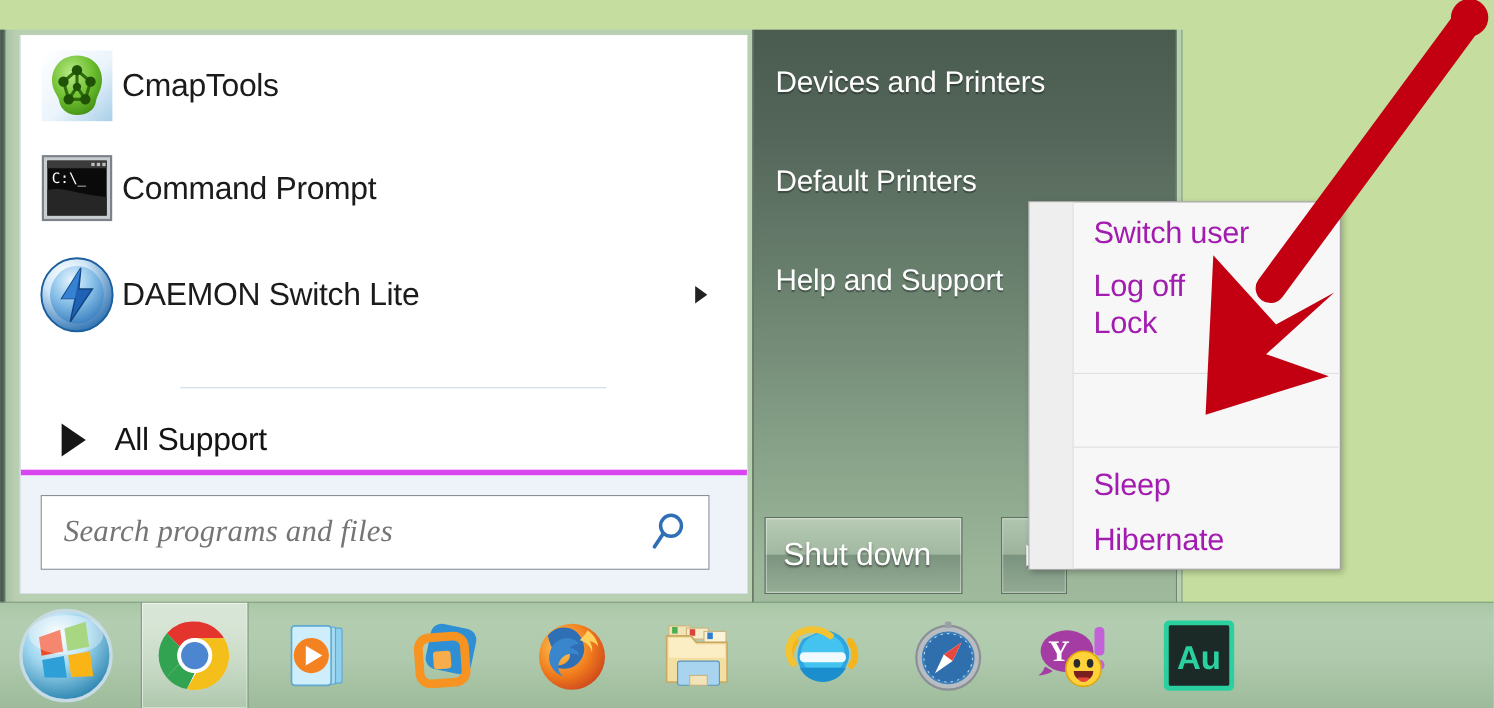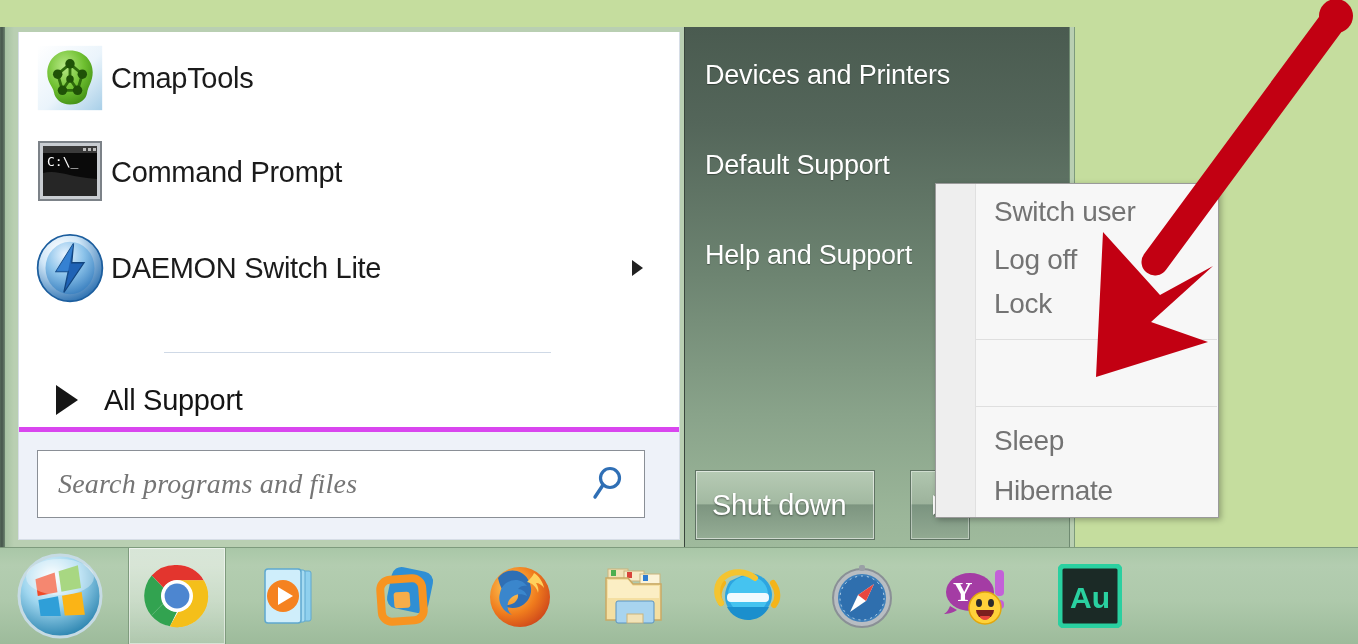--- a/index.html
+++ b/index.html
@@ -134,21 +134,21 @@
     border:1px solid #9a9a9a;
     box-sizing:border-box;
     box-shadow:2px 2px 6px rgba(0,0,0,.28);
   }
   #power-menu-gutter{
     position:absolute;left:0;top:0;bottom:0;width:39px;background:#eeeeee;
     border-right:1px solid #e0e0e0;
   }
   .power-item{
     position:absolute;left:40px;right:1px;height:43px;display:flex;align-items:center;
-    font-size:28px;color:#737373;padding-left:18px;box-sizing:border-box;letter-spacing:-.3px;
+    font-size:28px;color:#a21caf;padding-left:18px;box-sizing:border-box;letter-spacing:-.3px;
   }
   .power-sep{
     position:absolute;left:40px;right:1px;height:1px;background:#dfdfdf;
   }
 
   
   #annotation-arrow{position:absolute;left:0;top:0;width:1358px;height:644px;pointer-events:none;}
 
   
   #taskbar{
@@ -275,21 +275,21 @@
         </span>
       </div>
     </div>
   </div>
 
   <div id="right-pane">
     <div class="right-item" style="top:20px">
       <span>Devices and Printers</span>
     </div>
     <div class="right-item" style="top:110px">
-      <span>Default Support</span>
+      <span>Default Printers</span>
     </div>
     <div class="right-item" style="top:200px">
       <span>Help and Support</span>
     </div>
 
     <div id="shutdown-wrap">
       <div id="shutdown-button">
         <span id="shutdown-label">Shut down</span>
       </div>
       <div id="shutdown-arrow-btn">
@@ -301,21 +301,21 @@
 
 <div id="power-menu">
   <div id="power-menu-gutter"></div>
 
   <div class="power-item" style="top:6px">
     <span>Switch user</span>
   </div>
   <div class="power-item" style="top:54px">
     <span>Log off</span>
   </div>
-  <div class="power-item" style="top:98px">
+  <div class="power-item" style="top:88px">
     <span>Lock</span>
   </div>
 
   <div class="power-sep" style="top:155px"></div>
 
 
   <div class="power-sep" style="top:222px"></div>
 
   <div class="power-item" style="top:235px">
     <span>Sleep</span>

